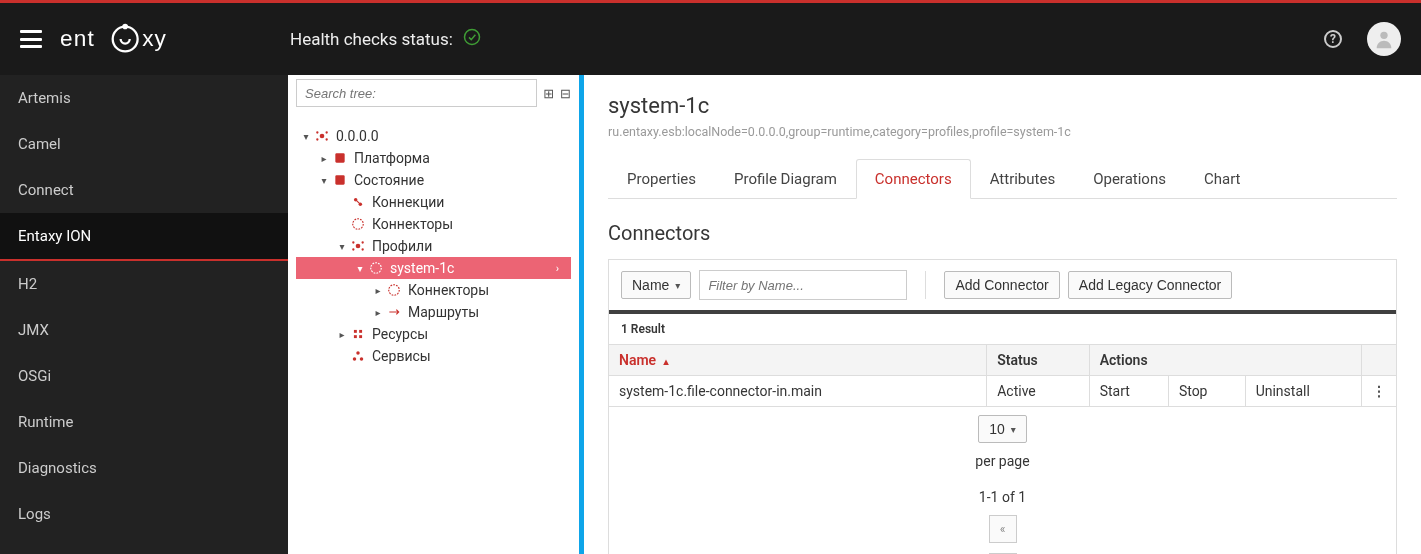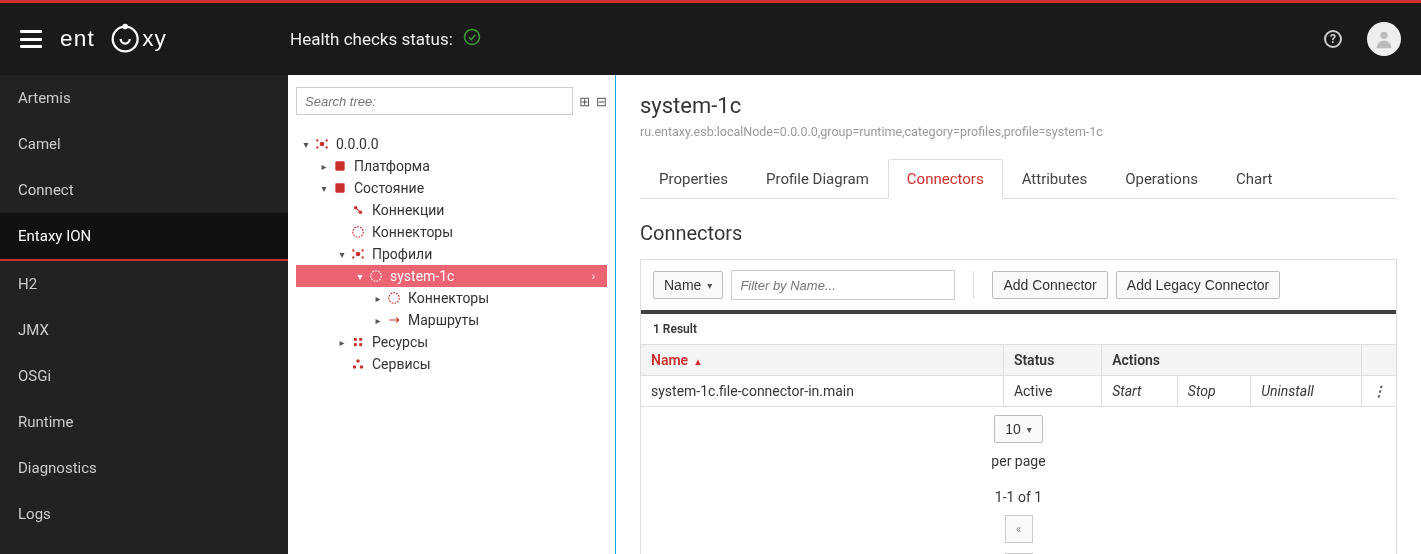--- a/index.html
+++ b/index.html
@@ -14,21 +14,21 @@
   .top-right { position: absolute; right: 20px; display: flex; align-items: center; gap: 25px; }
   .help-icon { width: 18px; height: 18px; border: 2px solid #ccc; border-radius: 50%; display: flex; align-items: center; justify-content: center; font-size: 12px; color: #ccc; font-weight: bold; cursor: pointer; }
   .avatar { width: 34px; height: 34px; border-radius: 50%; background: #eee; display: flex; align-items: center; justify-content: center; cursor: pointer; }
   .avatar svg { width: 22px; height: 22px; fill: #bbb; }
 
   .layout { display: flex; height: calc(554px - 75px); }
   .sidebar { width: 288px; background: #222; color: #ccc; overflow-y: auto; }
   .sidebar-item { padding: 14px 18px; font-size: 15px; cursor: pointer; }
   .sidebar-item.active { background: #111; color: #fff; border-bottom: 2px solid #c9302c; }
 
-  .tree-panel { width: 328px; border-right: 1px solid #0ea5e9; padding: 12px 8px; overflow-y: auto; }
+  .tree-panel { width: 296px; border-right: 5px solid #0ea5e9; padding: 4px 8px; overflow-y: auto; }
   .tree-search-row { display: flex; gap: 6px; align-items: center; margin-bottom: 18px; }
   .tree-search { flex: 1; border: 1px solid #ccc; height: 28px; padding: 0 8px; font-style: italic; font-size: 13px; color: #888; }
   .tree-exp-btn { font-size: 13px; cursor: pointer; color: #555; user-select: none; }
   .tree-row { display: flex; align-items: center; padding: 3px 4px 3px 0; font-size: 14px; color: #333; cursor: pointer; white-space: nowrap; }
   .tree-caret { width: 12px; text-align: center; font-size: 10px; color: #555; margin-right: 2px; }
   .tree-icon { width: 16px; height: 16px; margin-right: 6px; display: inline-flex; align-items: center; justify-content: center; }
   .tree-icon svg { width: 14px; height: 14px; fill: #c9302c; }
   .tree-row.selected { background: #ec6474; color: #fff; }
   .tree-row.selected .tree-icon svg { fill: #fff; }
   .tree-row.selected .tree-caret { color: #fff; }
@@ -45,30 +45,30 @@
   .tabs { display: flex; border-bottom: 1px solid #ddd; margin-bottom: 22px; }
   .tab { padding: 10px 18px; font-size: 15px; color: #444; cursor: pointer; border: 1px solid transparent; margin-bottom: -1px; }
   .tab.active { color: #c9302c; border: 1px solid #ddd; border-bottom: 1px solid #fff; border-radius: 3px 3px 0 0; }
   .section-title { font-size: 20px; font-weight: 400; margin-bottom: 14px; }
 
   .toolbar-box { border: 1px solid #ddd; border-bottom: none; }
   .toolbar { display: flex; align-items: center; padding: 10px 12px; gap: 8px; }
   .btn { border: 1px solid #bbb; background: #fafafa; padding: 5px 10px; font-size: 14px; cursor: pointer; border-radius: 2px; color: #333; }
   .btn.dd { display: inline-flex; align-items: center; gap: 6px; }
   .chev { font-size: 10px; color: #555; }
-  .filter-input { border: 1px solid #ccc; height: 30px; width: 224px; padding: 0 8px; font-style: italic; font-size: 13px; }
+  .filter-input { border: 1px solid #ccc; height: 30px; width: 208px; padding: 0 8px; font-style: italic; font-size: 13px; }
   .vdiv { width: 1px; height: 28px; background: #ddd; margin: 0 10px; }
   .result-count { padding: 8px 12px; font-weight: 600; font-size: 12px; border-top: 4px solid #404040; }
 
   table.data { width: 100%; border-collapse: collapse; border: 1px solid #ddd; }
   table.data th, table.data td { border: 1px solid #ddd; padding: 7px 10px; text-align: left; font-size: 14px; }
   table.data th { background: #f4f4f4; font-weight: 600; }
   th.name-col { color: #c9302c; border-top: 2px solid #c9302c; }
   .sort-caret { font-size: 10px; margin-left: 4px; }
-  .action-cell { text-align: center; font-style: italic; }
+  .action-cell { text-align: center; }
   .kebab { font-weight: bold; color: #555; cursor: pointer; }
 
   .pager { display: flex; align-items: center; padding: 8px 10px; border: 1px solid #ddd; border-top: none; gap: 10px; font-size: 14px; flex-direction: column; }
   .pager .spacer { flex: 1; }
   .pgbtn { border: 1px solid #ccc; background: #fafafa; width: 28px; height: 28px; display: inline-flex; align-items: center; justify-content: center; font-size: 12px; color: #888; cursor: pointer; }
   .pginput { width: 36px; height: 28px; text-align: center; border: 1px solid #888; }
 </style>
 </head>
 <body>
 

